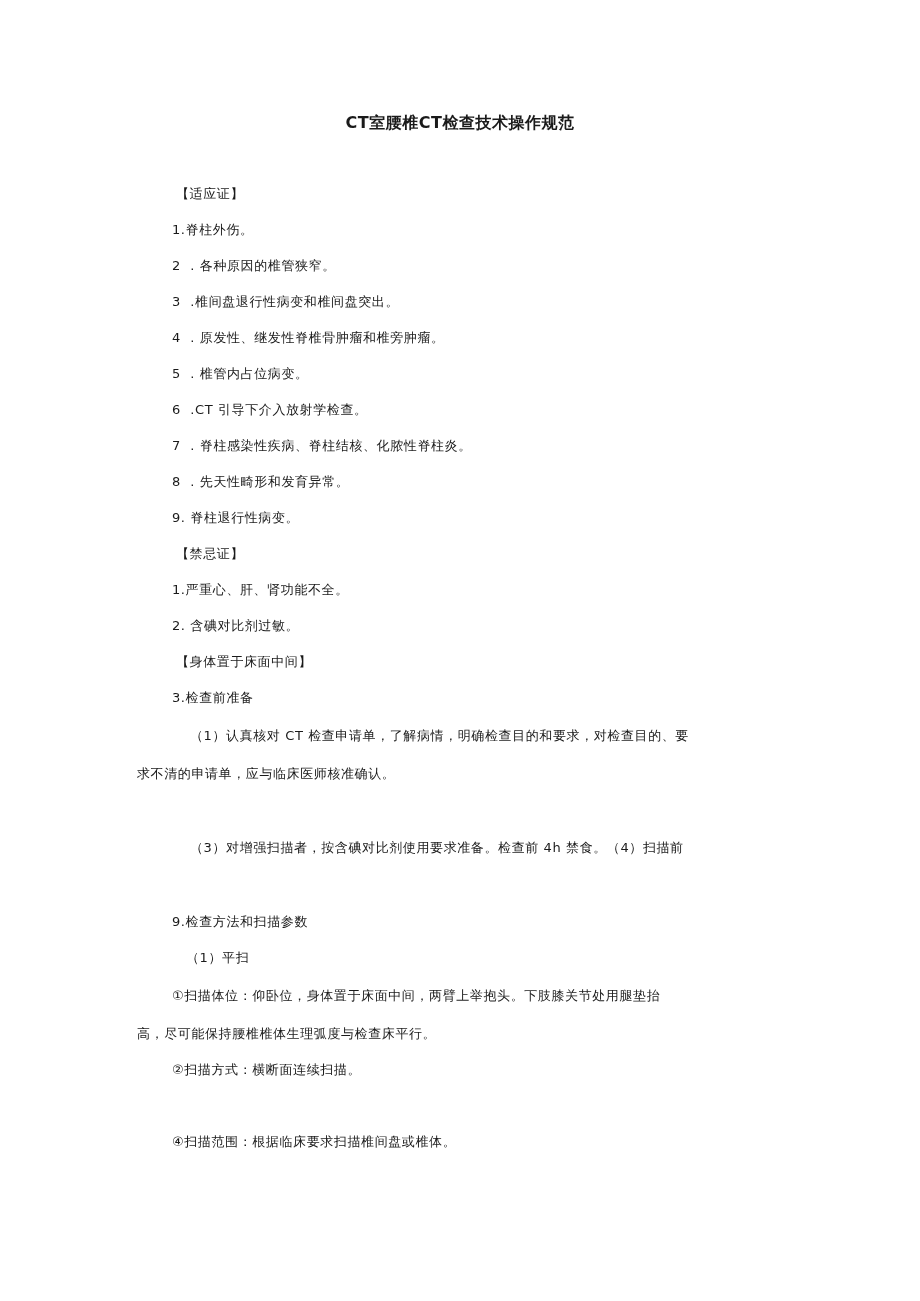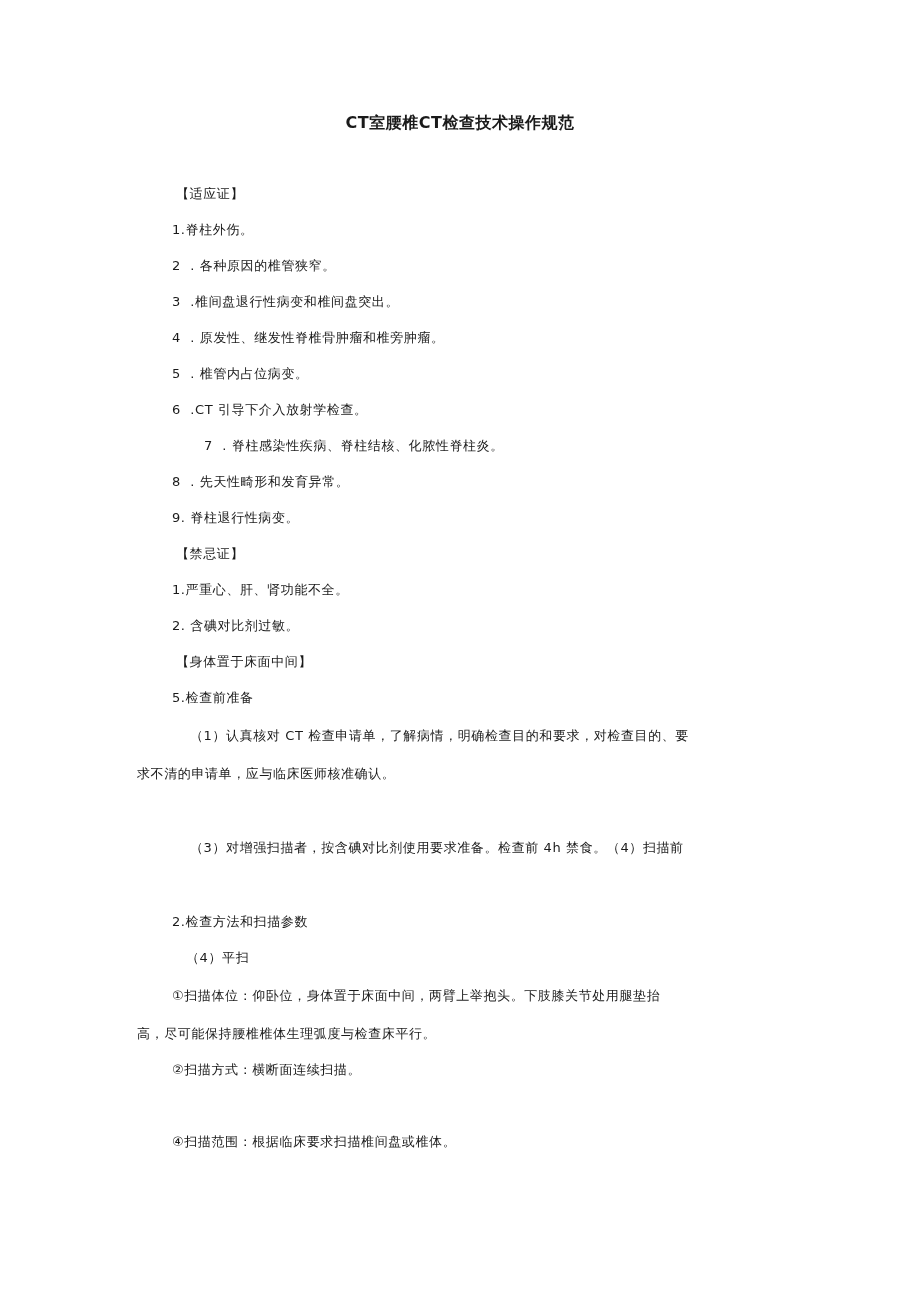--- a/index.html
+++ b/index.html
@@ -21,35 +21,35 @@
 <div class="page">
   <div class="title">CT室腰椎CT检查技术操作规范</div>
 
   <div class="line heading" style="top:184px; left:176px;">【适应证】</div>
   <div class="line l1" style="top:220px;">1.脊柱外伤。</div>
   <div class="line l1" style="top:256px;">2&nbsp;&nbsp;. 各种原因的椎管狭窄。</div>
   <div class="line l1" style="top:292px;">3&nbsp;&nbsp;.椎间盘退行性病变和椎间盘突出。</div>
   <div class="line l1" style="top:328px;">4&nbsp;&nbsp;. 原发性、继发性脊椎骨肿瘤和椎旁肿瘤。</div>
   <div class="line l1" style="top:364px;">5&nbsp;&nbsp;. 椎管内占位病变。</div>
   <div class="line l1" style="top:400px;">6&nbsp;&nbsp;.CT 引导下介入放射学检查。</div>
-  <div class="line l1" style="top:436px;margin-left:32px;">7&nbsp;&nbsp;. 脊柱感染性疾病、脊柱结核、化脓性脊柱炎。</div>
+  <div class="line l1" style="top:436px;">7&nbsp;&nbsp;. 脊柱感染性疾病、脊柱结核、化脓性脊柱炎。</div>
   <div class="line l1" style="top:472px;">8&nbsp;&nbsp;. 先天性畸形和发育异常。</div>
   <div class="line l1" style="top:508px;">9. 脊柱退行性病变。</div>
 
   <div class="line heading" style="top:544px; left:176px;">【禁忌证】</div>
   <div class="line l1" style="top:580px;">1.严重心、肝、肾功能不全。</div>
   <div class="line l1" style="top:616px;">2. 含碘对比剂过敏。</div>
 
   <div class="line heading" style="top:652px; left:176px;">【身体置于床面中间】</div>
-  <div class="line l1" style="top:688px;">5.检查前准备</div>
+  <div class="line l1" style="top:688px;">3.检查前准备</div>
 
   <div class="line l2" style="top:726px;">（1）认真核对 CT 检查申请单，了解病情，明确检查目的和要求，对检查目的、要</div>
   <div class="line l0" style="top:764px;">求不清的申请单，应与临床医师核准确认。</div>
   <div class="line l2" style="top:838px;">（3）对增强扫描者，按含碘对比剂使用要求准备。检查前 4h 禁食。（4）扫描前</div>
 
-  <div class="line l3" style="top:912px;">2.检查方法和扫描参数</div>
-  <div class="line l2" style="top:948px; left:186px;">（4）平扫</div>
+  <div class="line l3" style="top:912px;">9.检查方法和扫描参数</div>
+  <div class="line l2" style="top:948px; left:186px;">（1）平扫</div>
 
   <div class="line l3" style="top:986px;">①扫描体位：仰卧位，身体置于床面中间，两臂上举抱头。下肢膝关节处用腿垫抬</div>
   <div class="line l0" style="top:1024px;">高，尽可能保持腰椎椎体生理弧度与检查床平行。</div>
   <div class="line l3" style="top:1060px;">②扫描方式：横断面连续扫描。</div>
   <div class="line l3" style="top:1132px;">④扫描范围：根据临床要求扫描椎间盘或椎体。</div>
 </div>
 
 </body></html>

